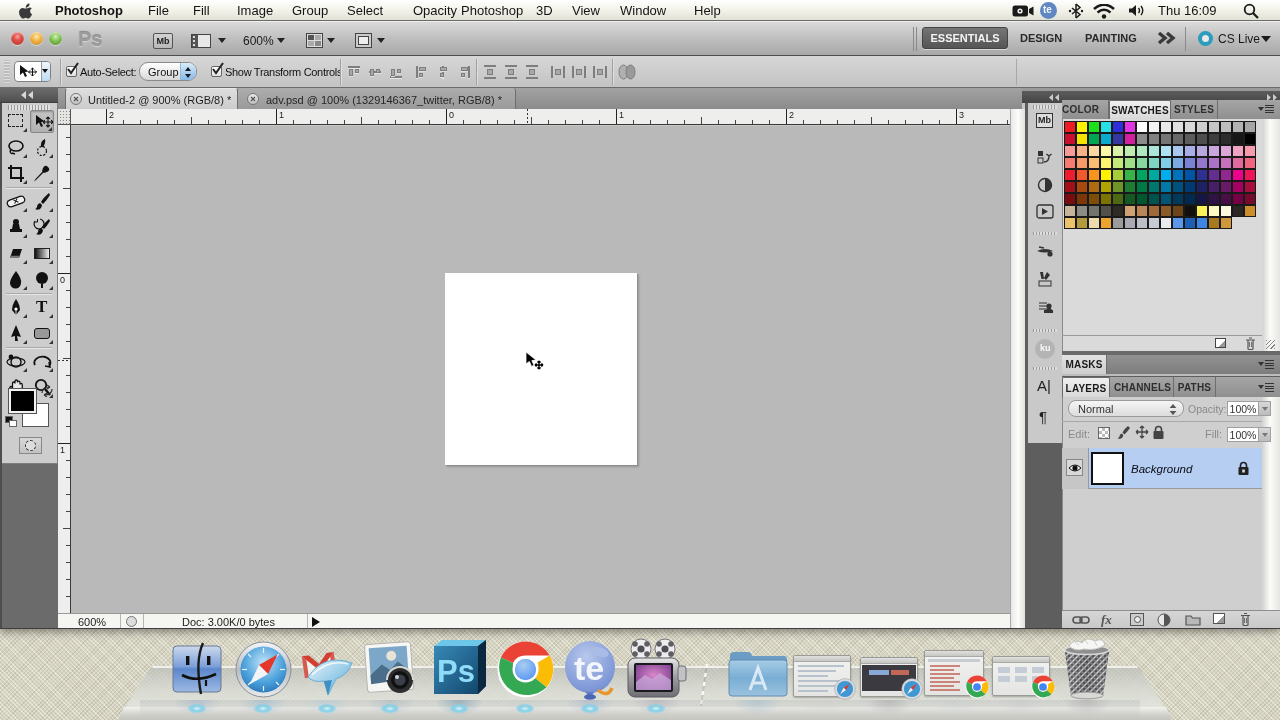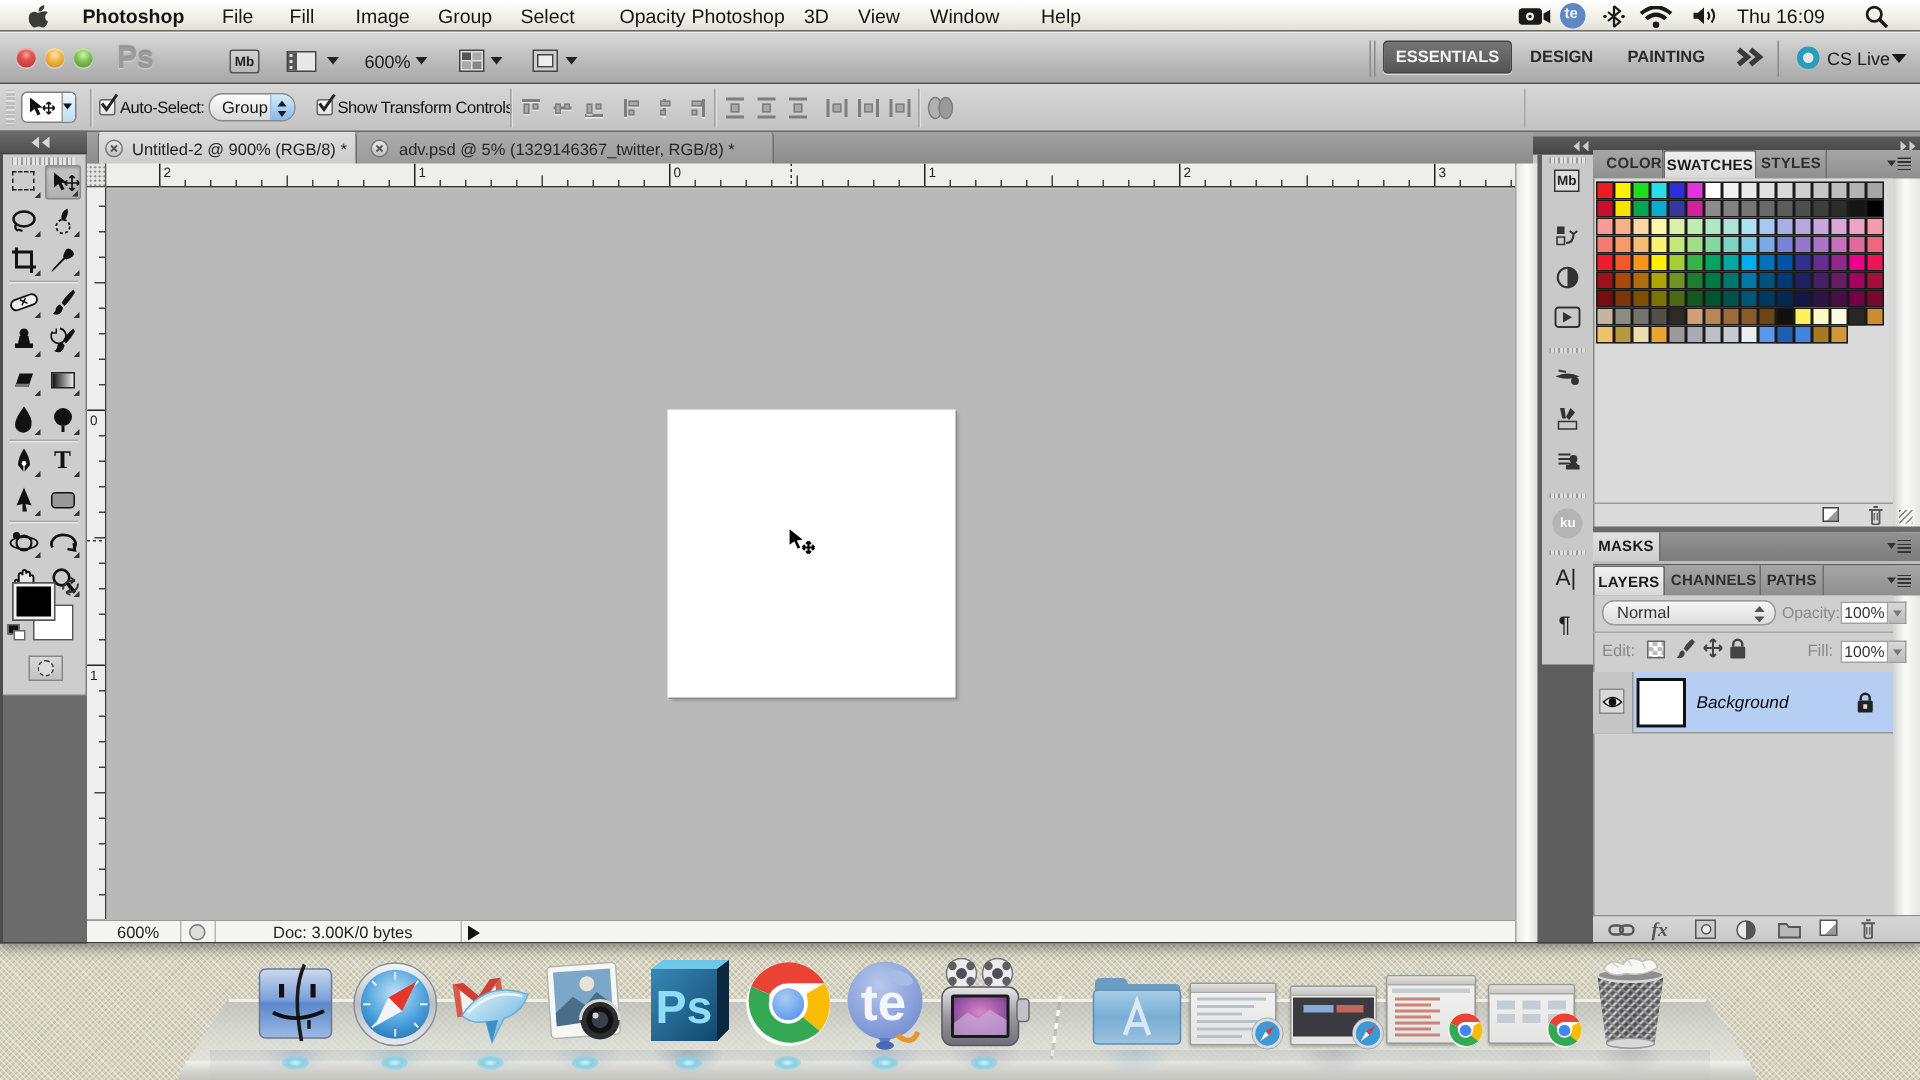--- a/index.html
+++ b/index.html
@@ -450,21 +450,21 @@
         <path d="M1 1 L5 5 M5 1 L1 5" stroke="#555" stroke-width="1.2"></path>
       </svg>
     </div>
     <div class="txt" style="left:88px;top:73px;font-size:11px;color:#1e1e1e;">Untitled-2 @ 900% (RGB/8) *</div>
     <div class="ab" style="left:238px;top:67px;width:278px;height:22px;background:linear-gradient(#adadad,#999);border-right:1px solid #6e6e6e;border-radius:3px 3px 0 0;"></div>
     <div class="ab" style="left:247px;top:72px;width:12px;height:12px;border-radius:50%;border:1px solid #777;background:linear-gradient(#e8e8e8,#c0c0c0);">
 <svg class="ab" style="left:2px;top:2px;" width="6" height="6" viewBox="0 0 6 6">
         <path d="M1 1 L5 5 M5 1 L1 5" stroke="#555" stroke-width="1.2"></path>
       </svg>
     </div>
-    <div class="txt" style="left:266px;top:73px;font-size:11px;color:#262626;">adv.psd @ 5% (1329146367_twitter, RGB/8) *</div>
+    <div class="txt" style="left:266px;top:73px;font-size:11px;color:#262626;">adv.psd @ 100% (1329146367_twitter, RGB/8) *</div>
     <div class="ab" style="left:0;top:82px;width:2px;height:526px;background:#4e4e4e;"></div>
     <div class="ab" style="left:2px;top:82px;width:56px;height:361px;background:#cdcdcd;border-right:1px solid #7e7e7e;border-bottom:1px solid #7e7e7e;"></div>
     <div class="ab" style="left:2px;top:443px;width:56px;height:165px;background:#6b6b6b;"></div>
     <div class="ab" style="left:8px;top:84px;width:42px;height:5px;background:repeating-linear-gradient(90deg,#9a9a9a 0 1px,#e2e2e2 1px 3px);"></div>
     <div class="ab" style="left:4px;top:89px;width:24px;height:23px;border-radius:2px;">
       <div class="ab" style="left:4px;top:4px;width:15px;height:13px;border:1px dashed #222;"></div>
       <div class="ab" style="right:1px;bottom:1px;width:0;height:0;border-left:4px solid transparent;border-bottom:4px solid #333;"></div>
     </div>
     <div class="ab" style="left:30px;top:89px;width:24px;height:23px;background:linear-gradient(#c4c4c4,#b2b2b2);border:1px solid #888;box-shadow:inset 0 1px 2px rgba(0,0,0,0.25);border-radius:2px;">
       <svg class="ab" style="left:3px;top:3px;" width="19" height="17" viewBox="0 0 19 17">
@@ -783,21 +783,21 @@
     <div class="ab" style="left:1262px;top:82px;width:18px;height:526px;background:linear-gradient(90deg,#d2d2d0,#fbfbf9 45%,#e6e6e2);"></div>
     <div class="ab" style="left:1022px;top:67px;width:258px;height:15px;background:linear-gradient(#9a9a9a,#8b8b8b);"></div>
     <div class="ab" style="left:1022px;top:70px;width:258px;height:12px;background:linear-gradient(#5c5c5c,#454545);"></div>
     <svg class="ab" style="left:1048px;top:73px;" width="12" height="7" viewBox="0 0 12 7">
 <path d="M5 0 L1 3.5 L5 7 Z M11 0 L7 3.5 L11 7 Z" fill="#ccc"></path>
     </svg>
     <svg class="ab" style="left:1266px;top:73px;" width="12" height="7" viewBox="0 0 12 7">
 <path d="M1 0 L5 3.5 L1 7 Z M7 0 L11 3.5 L7 7 Z" fill="#ccc"></path>
     </svg>
     <div class="ab" style="left:1062px;top:79px;width:218px;height:19px;background:linear-gradient(#a5a5a5,#8f8f8f);"></div>
-    <div class="ab" style="left:1062px;top:79px;width:47px;height:19px;background:linear-gradient(#a5a5a5,#8f8f8f);border-right:1px solid #6e6e6e;text-align:right;font-size:10px;font-weight:bold;color:#2e2e2e;letter-spacing:0.2px;line-height:20px;">COLOR</div>
+    <div class="ab" style="left:1062px;top:79px;width:47px;height:19px;background:linear-gradient(#a5a5a5,#8f8f8f);border-right:1px solid #6e6e6e;text-align:left;font-size:10px;font-weight:bold;color:#2e2e2e;letter-spacing:0.2px;line-height:20px;">COLOR</div>
     <div class="ab" style="left:1109px;top:79px;width:62px;height:19px;background:linear-gradient(#f0f0f0,#d8d8d8);border:1px solid #6a6a6a;border-bottom:none;border-radius:2px 2px 0 0;text-align:center;font-size:10px;font-weight:bold;color:#1a1a1a;letter-spacing:0.2px;line-height:20px;">SWATCHES</div>
     <div class="ab" style="left:1171px;top:79px;width:47px;height:19px;background:linear-gradient(#a5a5a5,#8f8f8f);border-right:1px solid #6e6e6e;text-align:center;font-size:10px;font-weight:bold;color:#2e2e2e;letter-spacing:0.2px;line-height:20px;">STYLES</div>
     <div class="ab" style="left:1258px;top:84px;width:16px;height:9px;">
 <div class="ab" style="left:0;top:2px;width:0;height:0;border-left:3px solid transparent;border-right:3px solid transparent;border-top:4px solid #333;"></div>
 <div class="ab" style="left:7px;top:0;width:9px;height:9px;background:repeating-linear-gradient(#333 0 1px,transparent 1px 2.5px);"></div>
     </div>
     <div class="ab" style="left:1062px;top:98px;width:200px;height:233px;background:#dadada;border-left:1px solid #8a8a8a;"></div>
     <div class="ab" style="left:1064px;top:100px;width:193px;height:109px;">
       <div class="ab" style="left:0px;top:0px;width:12px;height:12px;background:#ed1c24;border:1px solid #1a1a1a;"></div>
       <div class="ab" style="left:12px;top:0px;width:12px;height:12px;background:#fff200;border:1px solid #1a1a1a;"></div>

